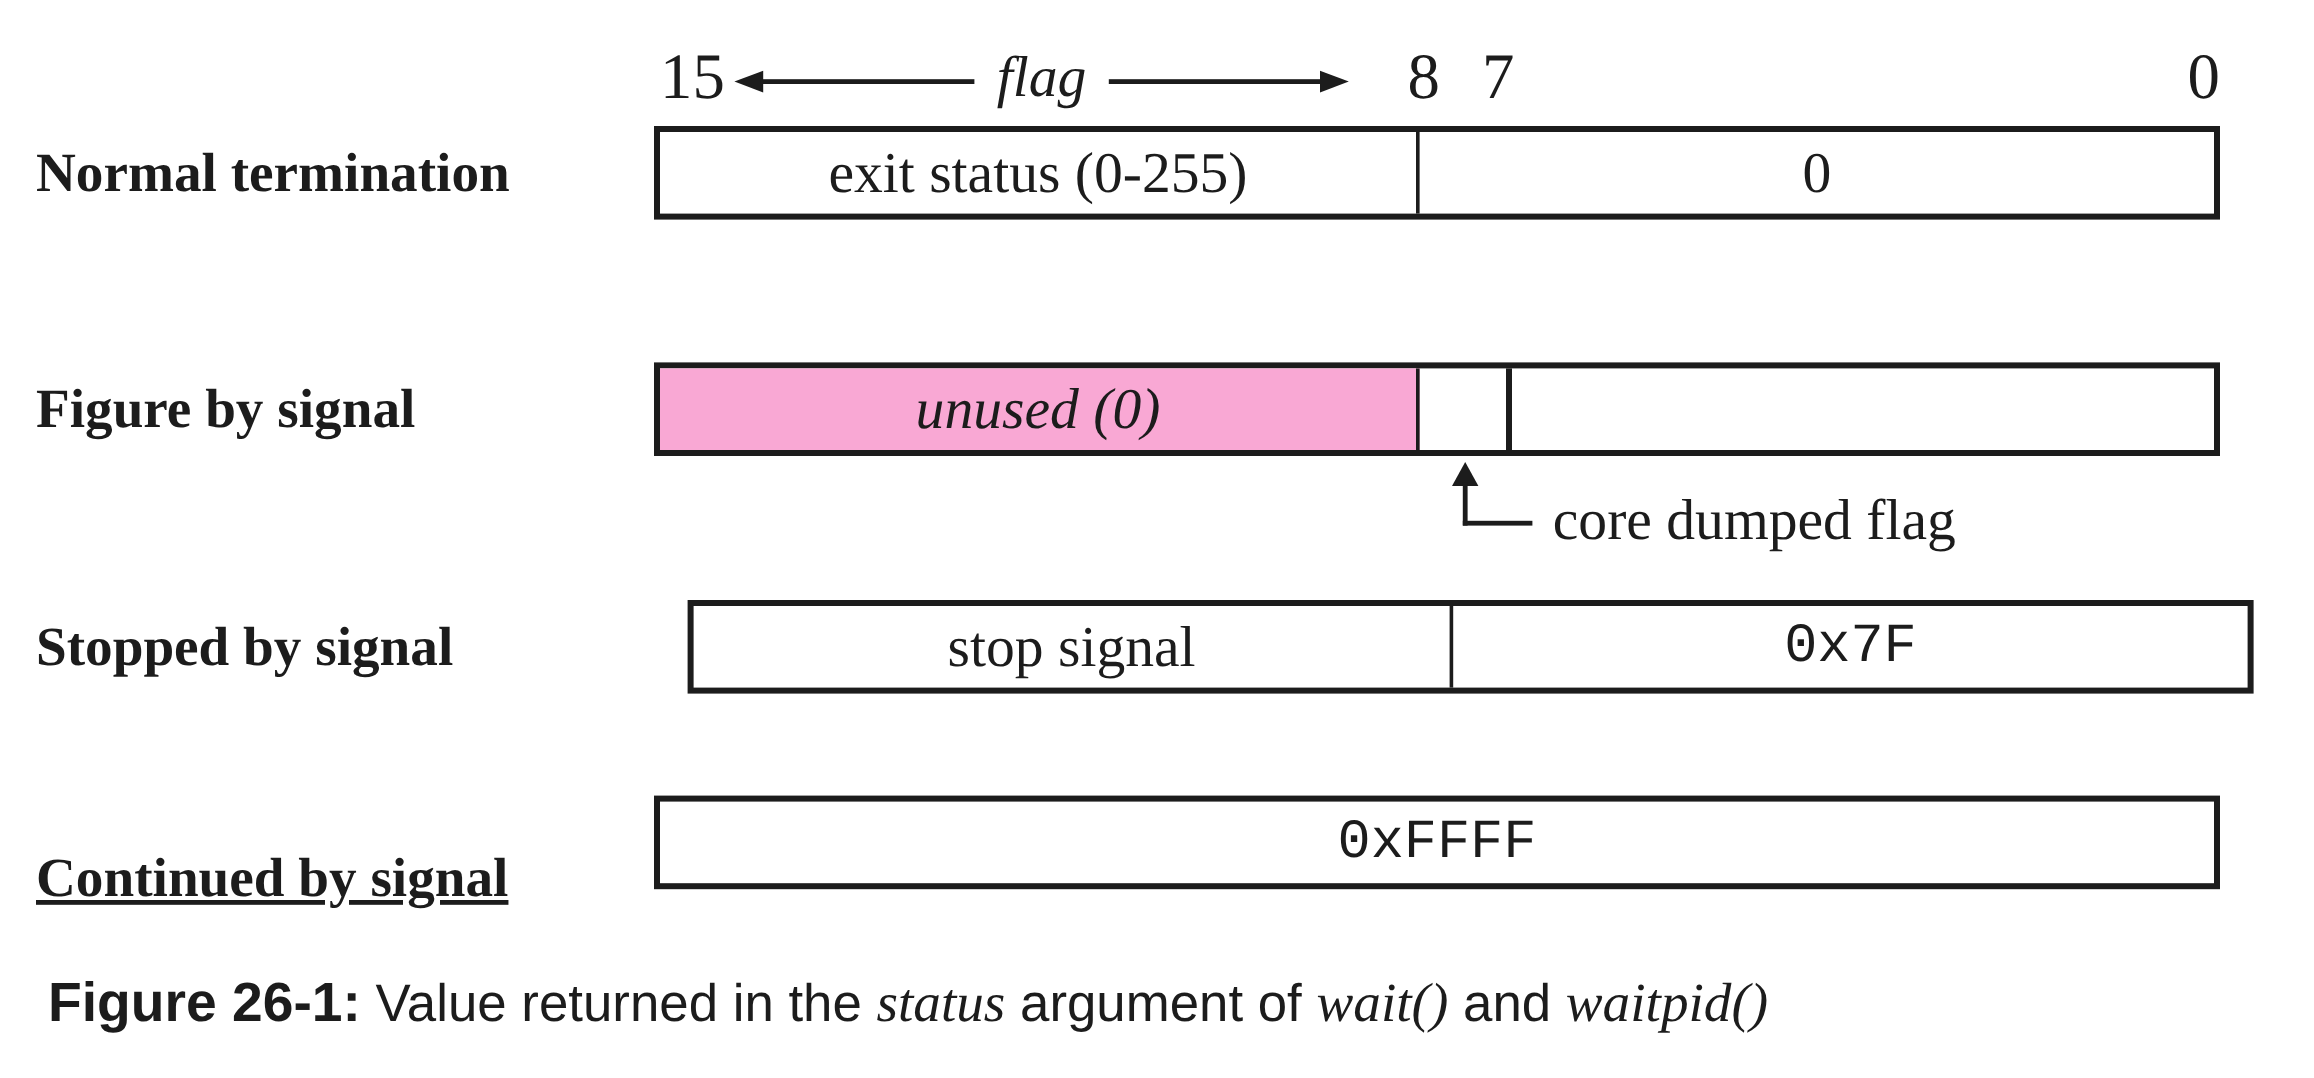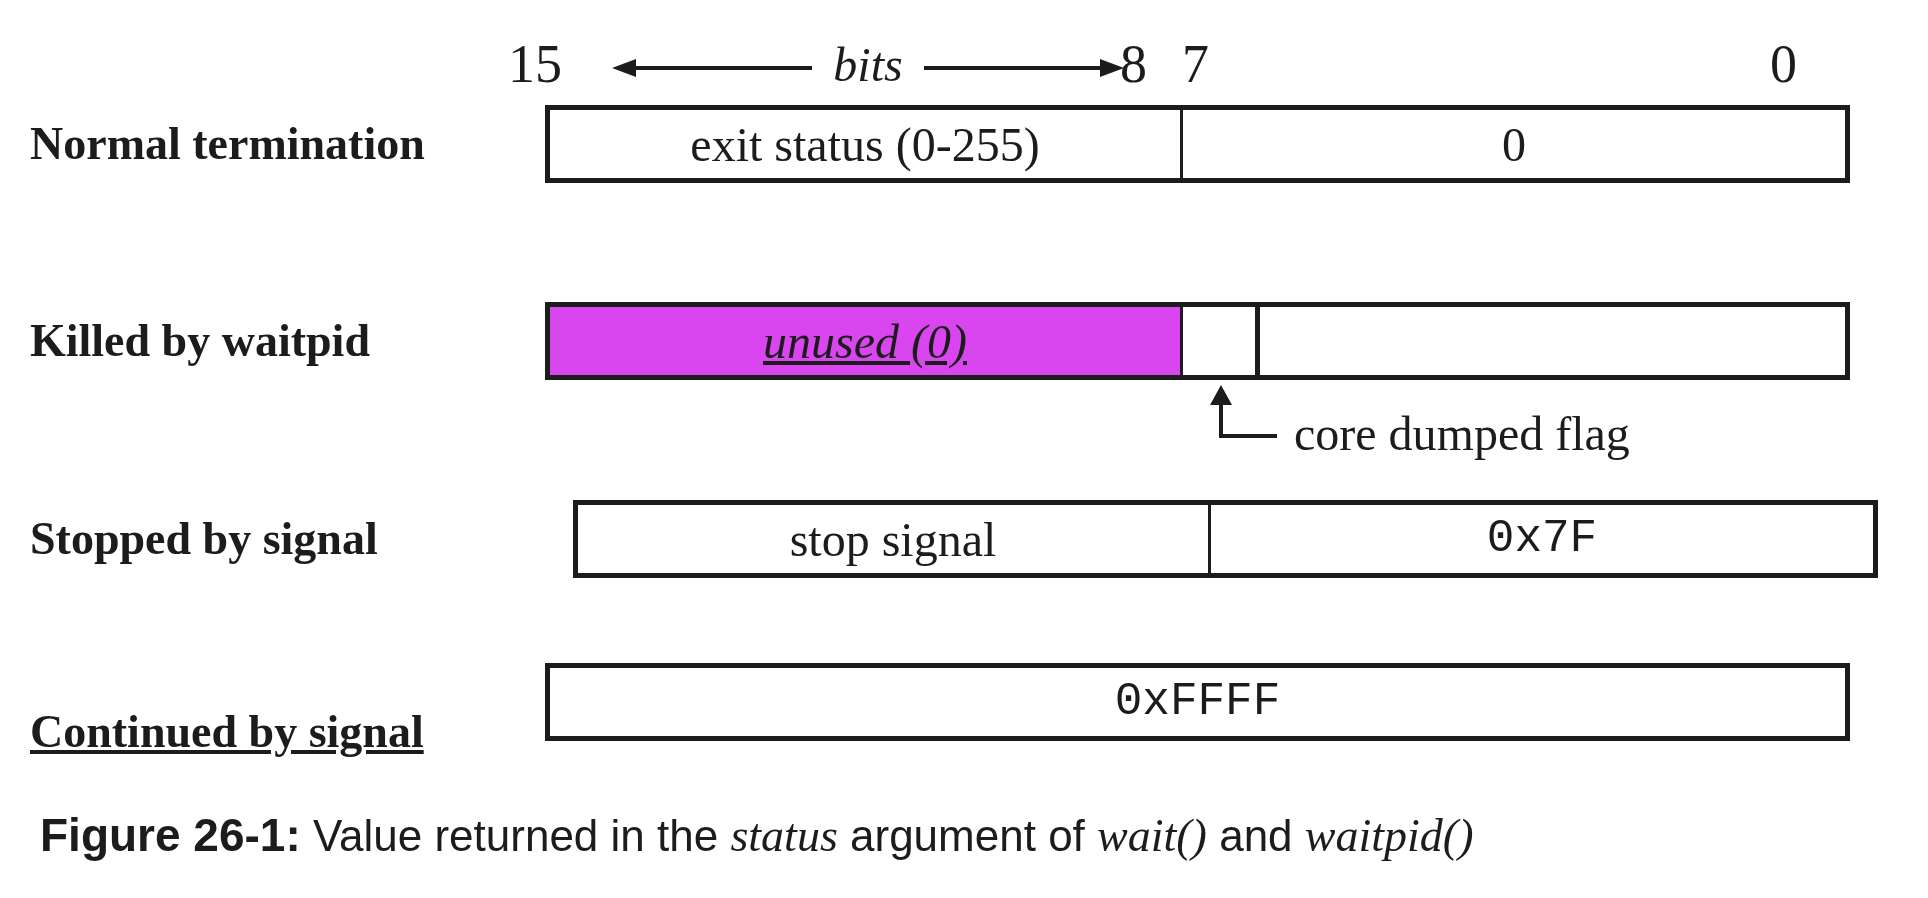--- a/index.html
+++ b/index.html
@@ -11,21 +11,21 @@
     background: #ffffff;
     font-family: "Liberation Serif", serif;
     color: #1c1c1c;
     overflow: hidden;
   }
   .abs { position: absolute; }
 
   
   .axis-num {
     top: 34px; height: 60px; line-height: 60px;
-    font-size: 54px; text-align: left;
+    font-size: 54px; text-align: right;
   }
   .axis-bits {
     top: 36px; height: 60px; line-height: 58px;
     font-size: 48px; font-style: italic; text-align: center;
   }
   .hline { background: #1c1c1c; height: 4px; }
   .vline { background: #1c1c1c; width: 4px; }
   .arrow-left {
     width: 0; height: 0;
     border-top: 9px solid transparent;
@@ -63,21 +63,21 @@
   }
   .cell {
     display: flex; align-items: center; justify-content: center;
     font-size: 48px; white-space: nowrap;
   }
   .cell-w1 { width: 633px; }
   .cell-flag { width: 77px; }
   .cell-rest { flex: 1; }
   .div-thin { border-right: 3px solid #1c1c1c; }
   .div-thick { border-right: 5px solid #1c1c1c; }
-  .shaded { background: #d946ef; font-style: italic; text-decoration: underline; }
+  .shaded { background: #f9a8d4; font-style: italic; }
   .mono { font-family: "Liberation Mono", monospace; font-size: 46px; }
 
   
   .anno-label {
     font-size: 48px; white-space: nowrap; line-height: 52px;
   }
 
   
   .caption {
     left: 40px; top: 804px; width: 1800px;
@@ -95,37 +95,37 @@
 <body>
 
 <div id="canvas">
 
   <div class="abs">
     <div class="abs axis-num" style="left:508px; width:96px;">15</div>
 
     <div class="abs arrow-left" style="left:612px; top:59px;"></div>
     <div class="abs hline" style="left:634px; top:66px; width:178px;"></div>
 
-    <div class="abs axis-bits" style="left:814px; width:108px;">bits</div>
+    <div class="abs axis-bits" style="left:814px; width:108px;">flag</div>
 
     <div class="abs hline" style="left:924px; top:66px; width:178px;"></div>
     <div class="abs arrow-right" style="left:1100px; top:59px;"></div>
 
     <div class="abs axis-num" style="left:1120px; width:80px;">8</div>
     <div class="abs axis-num" style="left:1182px; width:80px;">7</div>
     <div class="abs axis-num" style="left:1770px; width:80px;">0</div>
   </div>
 
   <div class="abs row-label" style="top:105px;">Normal termination</div>
   <div class="abs word-box" style="top:105px;">
     <div class="cell cell-w1 div-thin">exit status (0-255)</div>
     <div class="cell cell-rest">0</div>
   </div>
 
-  <div class="abs row-label" style="top:302px;">Killed by waitpid</div>
+  <div class="abs row-label" style="top:302px;">Figure by signal</div>
   <div class="abs word-box" style="top:302px;">
     <div class="cell cell-w1 div-thin shaded">unused (0)</div>
     <div class="cell cell-flag div-thick"></div>
   </div>
 
   <div class="abs">
     <div class="abs arrow-up" style="left:1210px; top:385px;"></div>
     <div class="abs vline" style="left:1219px; top:402px; height:36px;"></div>
     <div class="abs hline" style="left:1219px; top:434px; width:58px;"></div>
     <div class="abs anno-label" style="left:1294px; top:408px;">core dumped flag</div>

